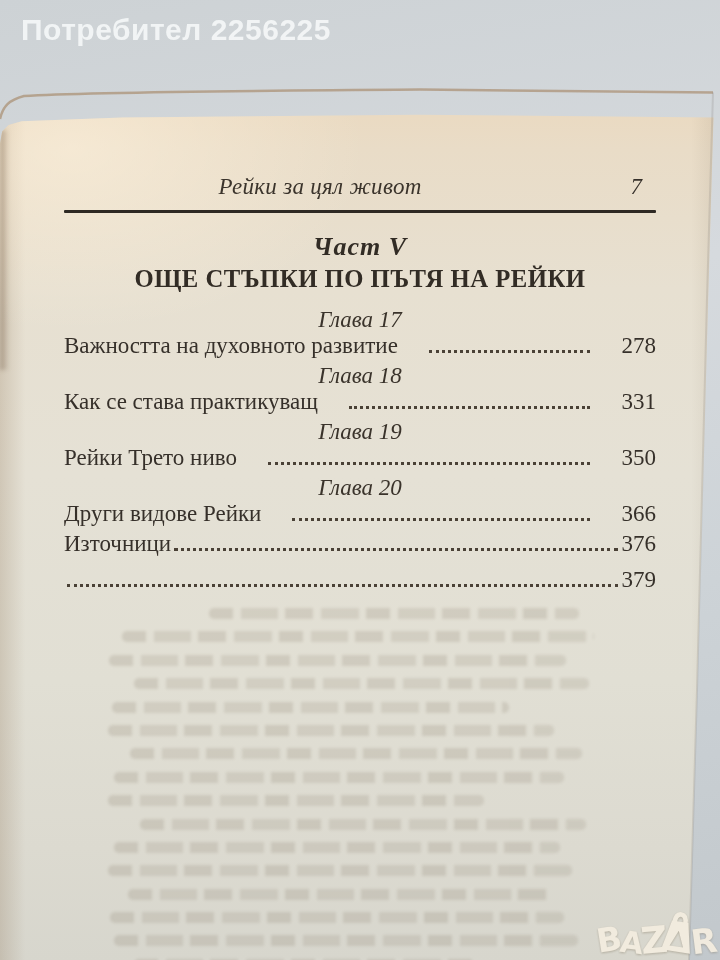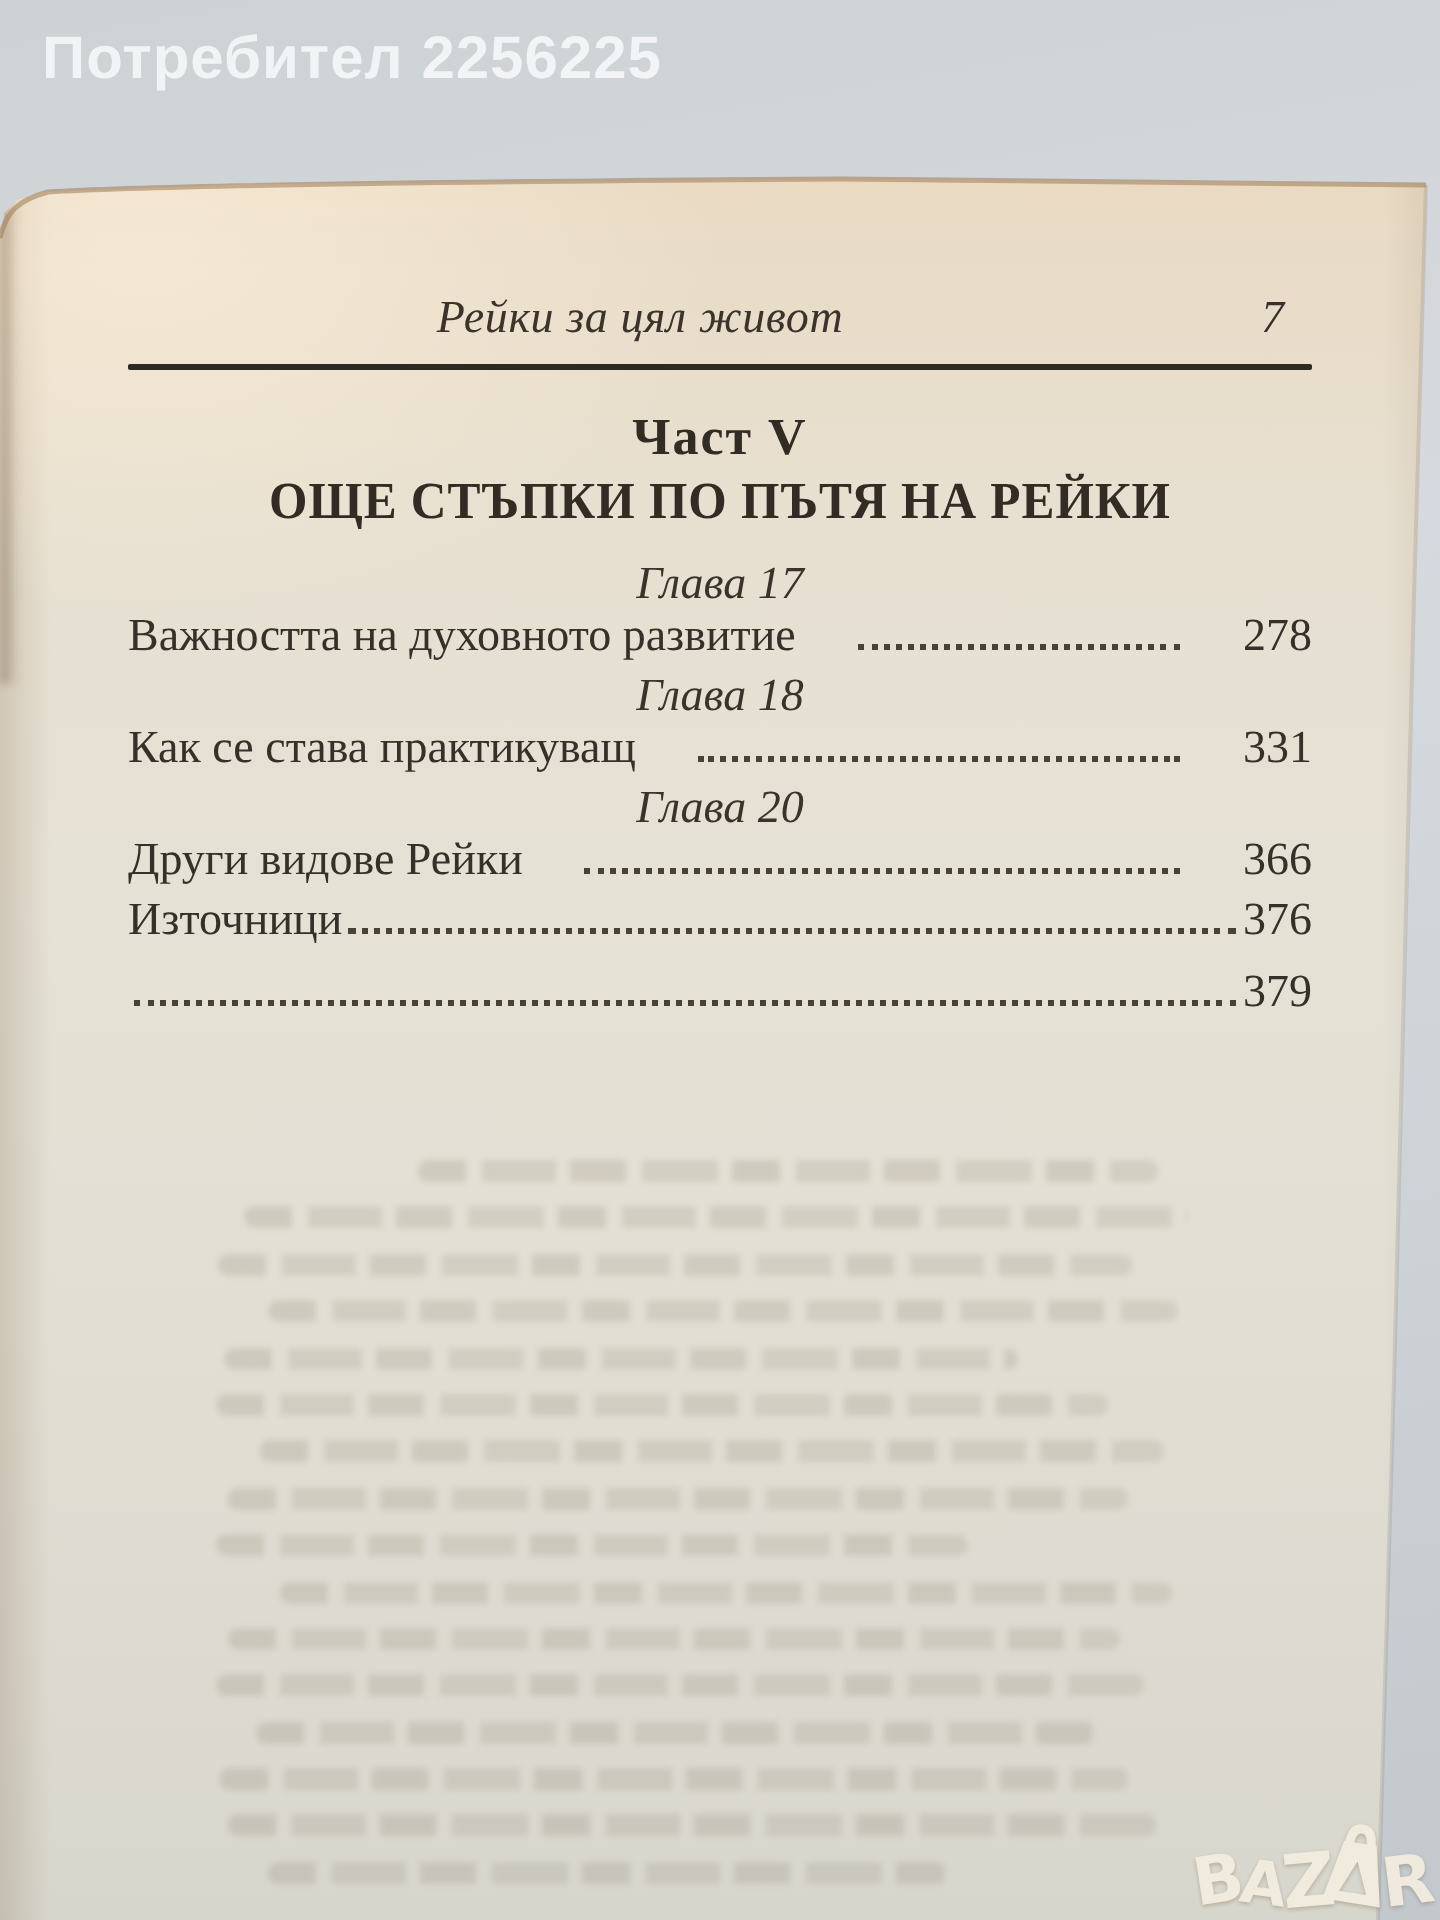--- a/index.html
+++ b/index.html
@@ -18,40 +18,41 @@
   }
   
   .page{
     position:absolute;inset:0;
     clip-path:polygon(0% 12.4%,0.3% 11.1%,1.2% 10.4%,3% 10%,17% 9.6%,58% 9.3%,99.1% 9.6%,98.3% 31%,96.8% 72%,95.7% 100%,0% 100%);
     background:
       radial-gradient(ellipse 420px 260px at 10% 13%,rgba(255,243,222,.55),rgba(255,243,222,0) 70%),
       linear-gradient(90deg,rgba(125,95,62,.20) 0%,rgba(125,95,62,0) 3.5%),
       linear-gradient(270deg,rgba(136,120,98,.16) 0%,rgba(136,120,98,0) 4%),
       linear-gradient(180deg,#ecd5b4 0%,#ebd8bd 6%,#e9dcc7 13%,#e7e0d1 28%,#e5e1d5 48%,#e1dfd4 70%,#dcdad0 88%,#d7d6cd 100%);
+    margin-top: 28px;
   }
   
   .edges{position:absolute;inset:0;pointer-events:none;}
   
   .corner-shadow{
     position:absolute;left:0;top:102px;width:9px;height:240px;
     background:linear-gradient(90deg,rgba(92,68,44,.38),rgba(92,68,44,0));
     filter:blur(2px);
   }
   
   .content{position:absolute;left:64px;width:592px;top:0;color:#36302a;}
   .header-row{position:absolute;left:0;top:146px;width:100%;height:28px;}
   .running-title{
     position:absolute;left:0;right:80px;text-align:center;
     font-style:italic;font-size:23px;line-height:26px;letter-spacing:.3px;color:#3b342c;
   }
   .page-number{position:absolute;right:14px;top:0;font-style:italic;font-size:23px;line-height:26px;}
   .rule{position:absolute;left:0;top:182px;width:592px;height:3px;background:#2e2923;border-radius:1px;}
   .part-block{position:absolute;left:0;top:204px;width:100%;text-align:center;}
-  .part-label{font-size:26px;line-height:30px;font-weight:700;letter-spacing:1px;color:#322c25;}
+  .part-label{font-size:26px;line-height:30px;font-weight:700;font-style:italic;letter-spacing:1px;color:#322c25;}
   .part-title{
     font-size:26px;line-height:34px;font-weight:700;letter-spacing:.5px;color:#322c25;
     transform:scaleX(.95);transform-origin:50% 50%;white-space:nowrap;
   }
   .toc{position:absolute;left:0;top:277px;width:592px;text-align:center;}
   .toc-block{margin-bottom:1px;}
   .toc-block.no-label{margin-top:0;}
   .toc-block.no-label + .toc-block.no-label{margin-top:7px;}
   .chapter-label{font-style:italic;font-size:23px;line-height:29px;color:#3a332b;}
   .toc-line{display:flex;align-items:baseline;font-size:23px;line-height:29px;color:#36302a;}
@@ -115,20 +116,28 @@
               <span class="leader"></span>
               <span class="toc-page">278</span>
             </div>
           </div>
           <div class="toc-block">
             <div class="chapter-label">Глава 18</div>
             <div class="toc-line">
               <span class="toc-title">Как се става практикуващ</span>
               <span class="leader"></span>
               <span class="toc-page">331</span>
+            </div>
+          </div>
+          <div class="toc-block">
+            <div class="chapter-label">Глава 19</div>
+            <div class="toc-line">
+              <span class="toc-title">Рейки Трето ниво</span>
+              <span class="leader"></span>
+              <span class="toc-page">350</span>
             </div>
           </div>
           <div class="toc-block">
             <div class="chapter-label">Глава 20</div>
             <div class="toc-line">
               <span class="toc-title">Други видове Рейки</span>
               <span class="leader"></span>
               <span class="toc-page">366</span>
             </div>
           </div>

